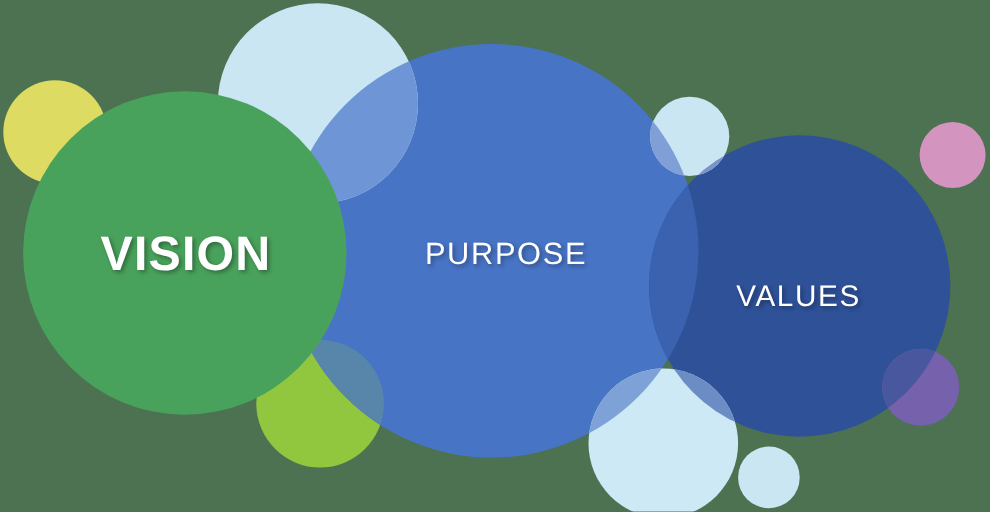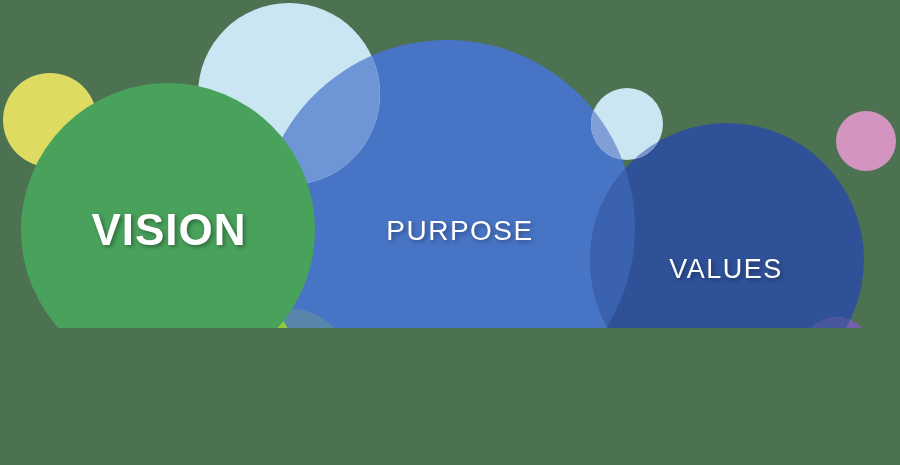--- a/index.html
+++ b/index.html
@@ -3,21 +3,21 @@
 <meta charset="utf-8">
 <style>
   html, body {
     margin: 0;
     padding: 0;
     background: #4C7252;
   }
   .stage {
     position: relative;
     width: 900px;
-    height: 328px;
+    height: 465px;
     overflow: hidden;
     font-family: "Liberation Sans", sans-serif;
   }
   svg { display: block; }
   .label {
     font-family: "Liberation Sans", "DejaVu Sans", sans-serif;
     filter: drop-shadow(2px 2px 2px rgba(0,0,0,0.35));
   }
   .label-vision {
     font-size: 44px;

